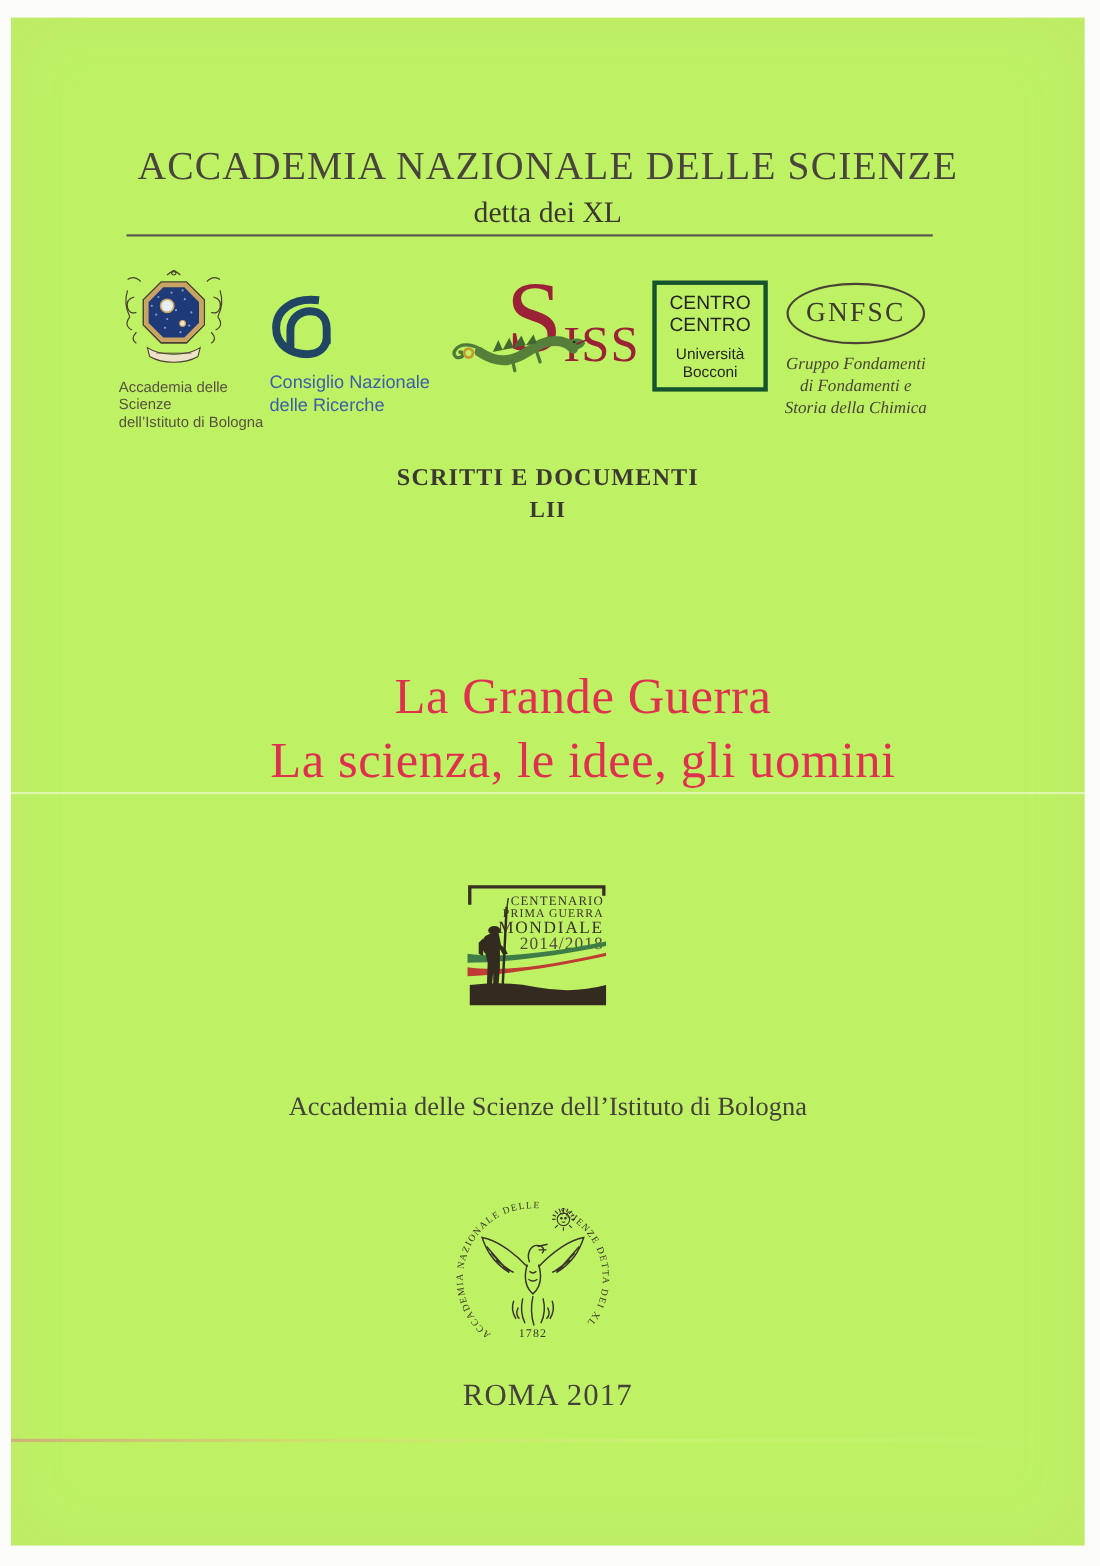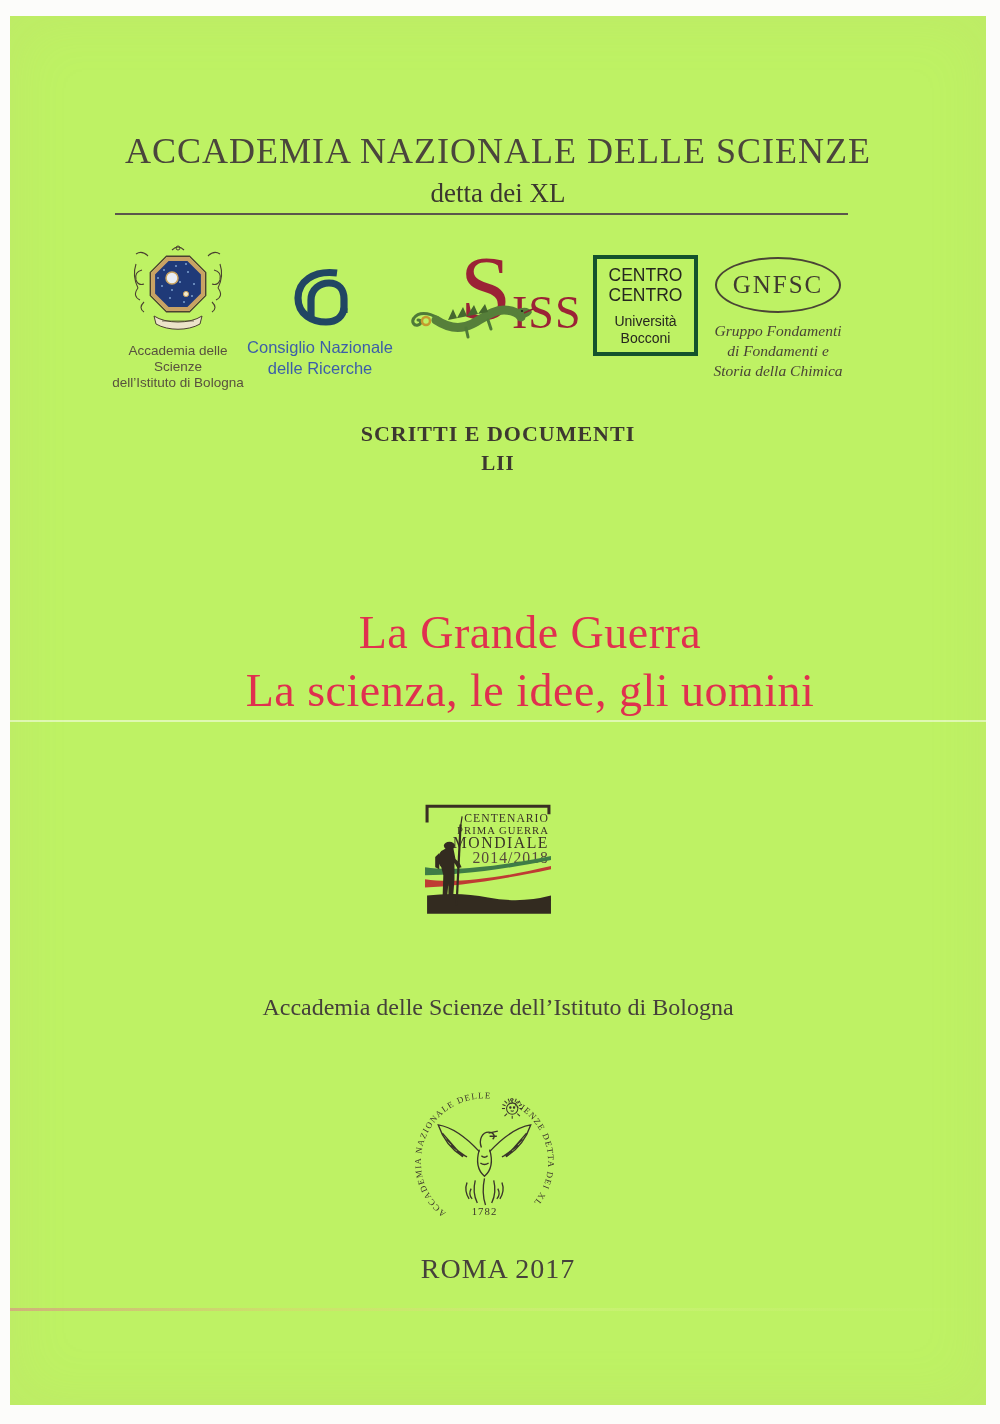--- a/index.html
+++ b/index.html
@@ -6,21 +6,21 @@
   #stage{position:relative;width:1000px;height:1424px;background:#fcfcfa;overflow:hidden;
          font-family:"Liberation Serif","DejaVu Serif",serif;color:#46413a;}
   #paper{position:absolute;left:10px;top:16px;width:976px;height:1389px;background:#bef264;
          box-shadow:inset 0 0 60px rgba(190,185,120,.14);}
   .abs{position:absolute;}
   .ctr{left:0;width:100%;text-align:center;}
   .h1{top:114px;font-size:36px;letter-spacing:1px;color:#4a453c;white-space:nowrap;}
   .h2{top:162px;font-size:27px;font-weight:normal;color:#3c372f;}
   .rule{top:197px;left:105px;width:733px;border-top:2px solid #5b564c;height:0;}
   
-  .logo-group{text-align:center;}
+  .logo-group{}
   .cap-bologna{margin-top:3px;font-family:"Liberation Sans","DejaVu Sans",sans-serif;
                font-size:13.5px;line-height:1.2;color:#58513e;}
   .cap-cnr{margin-top:7px;font-family:"Liberation Sans","DejaVu Sans",sans-serif;
            font-size:16.5px;line-height:1.25;color:#3c5ea9;}
   .pristem{left:583px;top:239px;width:97px;height:93px;border:4px solid #14532d;
            font-family:"Liberation Sans","DejaVu Sans",sans-serif;text-align:center;
            display:flex;flex-direction:column;justify-content:center;color:#26261f;background:transparent;}
   .pristem .big{font-size:17.5px;line-height:1.18;}
   .pristem .small{font-size:14px;line-height:1.2;margin-top:7px;}
   .gnfsc-wrap{left:668px;top:241px;width:200px;text-align:center;}

